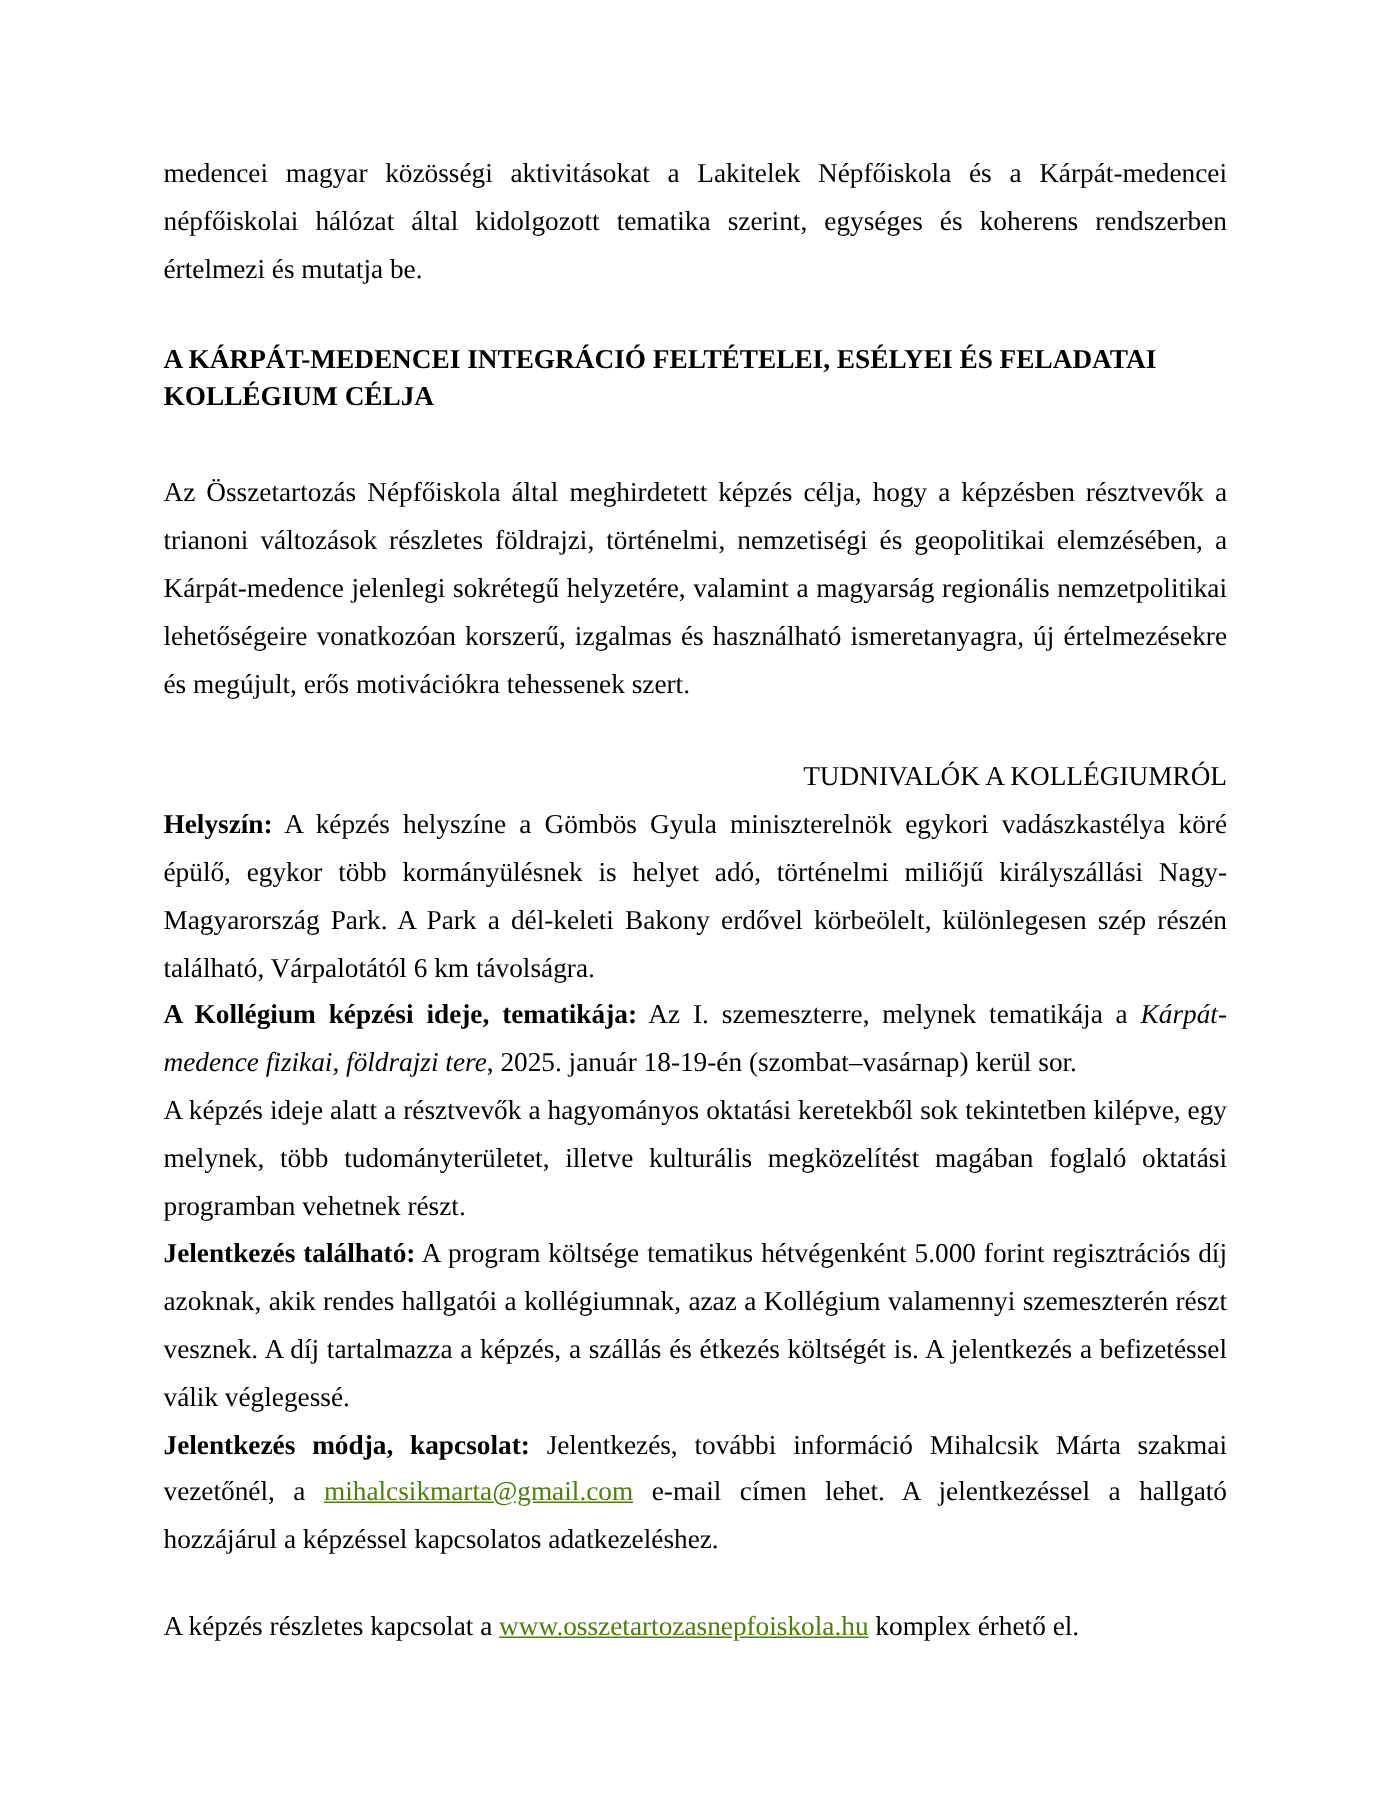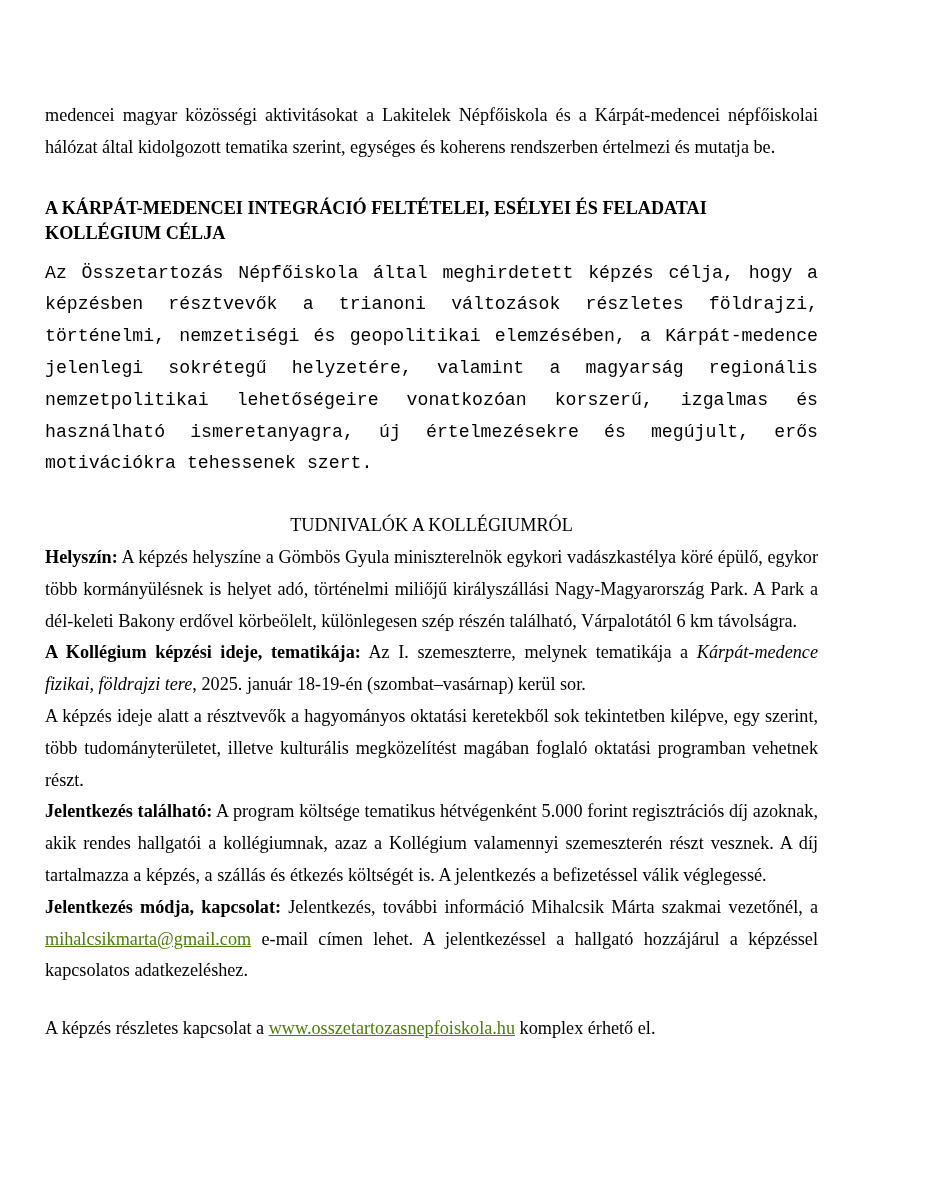--- a/index.html
+++ b/index.html
@@ -6,42 +6,42 @@
     margin: 0;
     padding: 0;
     background: #ffffff;
   }
   .page {
     position: relative;
     width: 927px;
     height: 1200px;
     background: #ffffff;
     box-sizing: border-box;
-    padding: 100px 109px 0 45px;
+    padding: 100px 109px 0 109px;
     font-family: "Liberation Serif", "DejaVu Serif", serif;
     font-size: 18.2px;
     line-height: 31.8px;
     color: #000000;
     overflow: hidden;
   }
   .par {
     margin: 0;
     text-align: justify;
   }
   .heading {
     margin: 32px 0 0 0;
     font-size: 18.2px;
     font-weight: bold;
     line-height: 25px;
     text-align: left;
     white-space: pre-line;
   }
-  .goal-par { margin-top: 12px; font-family: Liberation Mono, monospace; }
+  .goal-par { margin-top: 36px; }
   .info-block { margin-top: 30px; }
-  .single-line { text-align: center; }
+  .single-line { text-align: right; }
   .footer-par { margin-top: 26px; text-align: left; }
   .bold-label { font-weight: bold; }
   .italic-run { font-style: italic; }
   .doc-link {
     color: #4d7c0f;
     text-decoration: underline;
     cursor: pointer;
   }
 </style>
 </head>
@@ -61,21 +61,21 @@
     <p class="par single-line">TUDNIVALÓK A KOLLÉGIUMRÓL</p>
 
     <p class="par">
       <span class="bold-label">Helyszín:</span><span> A képzés helyszíne a Gömbös Gyula miniszterelnök egykori vadászkastélya köré épülő, egykor több kormányülésnek is helyet adó, történelmi miliőjű királyszállási Nagy-Magyarország Park. A Park a dél-keleti Bakony erdővel körbeölelt, különlegesen szép részén található, Várpalotától 6 km távolságra.</span>
     </p>
 
     <p class="par">
       <span class="bold-label">A Kollégium képzési ideje, tematikája:</span><span> Az I. szemeszterre, melynek tematikája a </span><span class="italic-run">Kárpát-medence fizikai, földrajzi tere</span><span>, 2025. január 18-19-én (szombat–vasárnap) kerül sor.</span>
     </p>
 
-    <p class="par">A képzés ideje alatt a résztvevők a hagyományos oktatási keretekből sok tekintetben kilépve, egy szerint, több tudományterületet, illetve kulturális megközelítést magában foglaló oktatási programban vehetnek részt.</p>
+    <p class="par">A képzés ideje alatt a résztvevők a hagyományos oktatási keretekből sok tekintetben kilépve, egy melynek, több tudományterületet, illetve kulturális megközelítést magában foglaló oktatási programban vehetnek részt.</p>
 
     <p class="par">
       <span class="bold-label">Jelentkezés található:</span><span> A program költsége tematikus hétvégenként 5.000 forint regisztrációs díj azoknak, akik rendes hallgatói a kollégiumnak, azaz a Kollégium valamennyi szemeszterén részt vesznek. A díj tartalmazza a képzés, a szállás és étkezés költségét is. A jelentkezés a befizetéssel válik véglegessé.</span>
     </p>
 
     <p class="par">
       <span class="bold-label">Jelentkezés módja, kapcsolat:</span><span> Jelentkezés, további információ Mihalcsik Márta szakmai vezetőnél, a </span><a class="doc-link">mihalcsikmarta@gmail.com</a><span> e-mail címen lehet. A jelentkezéssel a hallgató hozzájárul a képzéssel kapcsolatos adatkezeléshez.</span>
     </p>
 
   </div>

